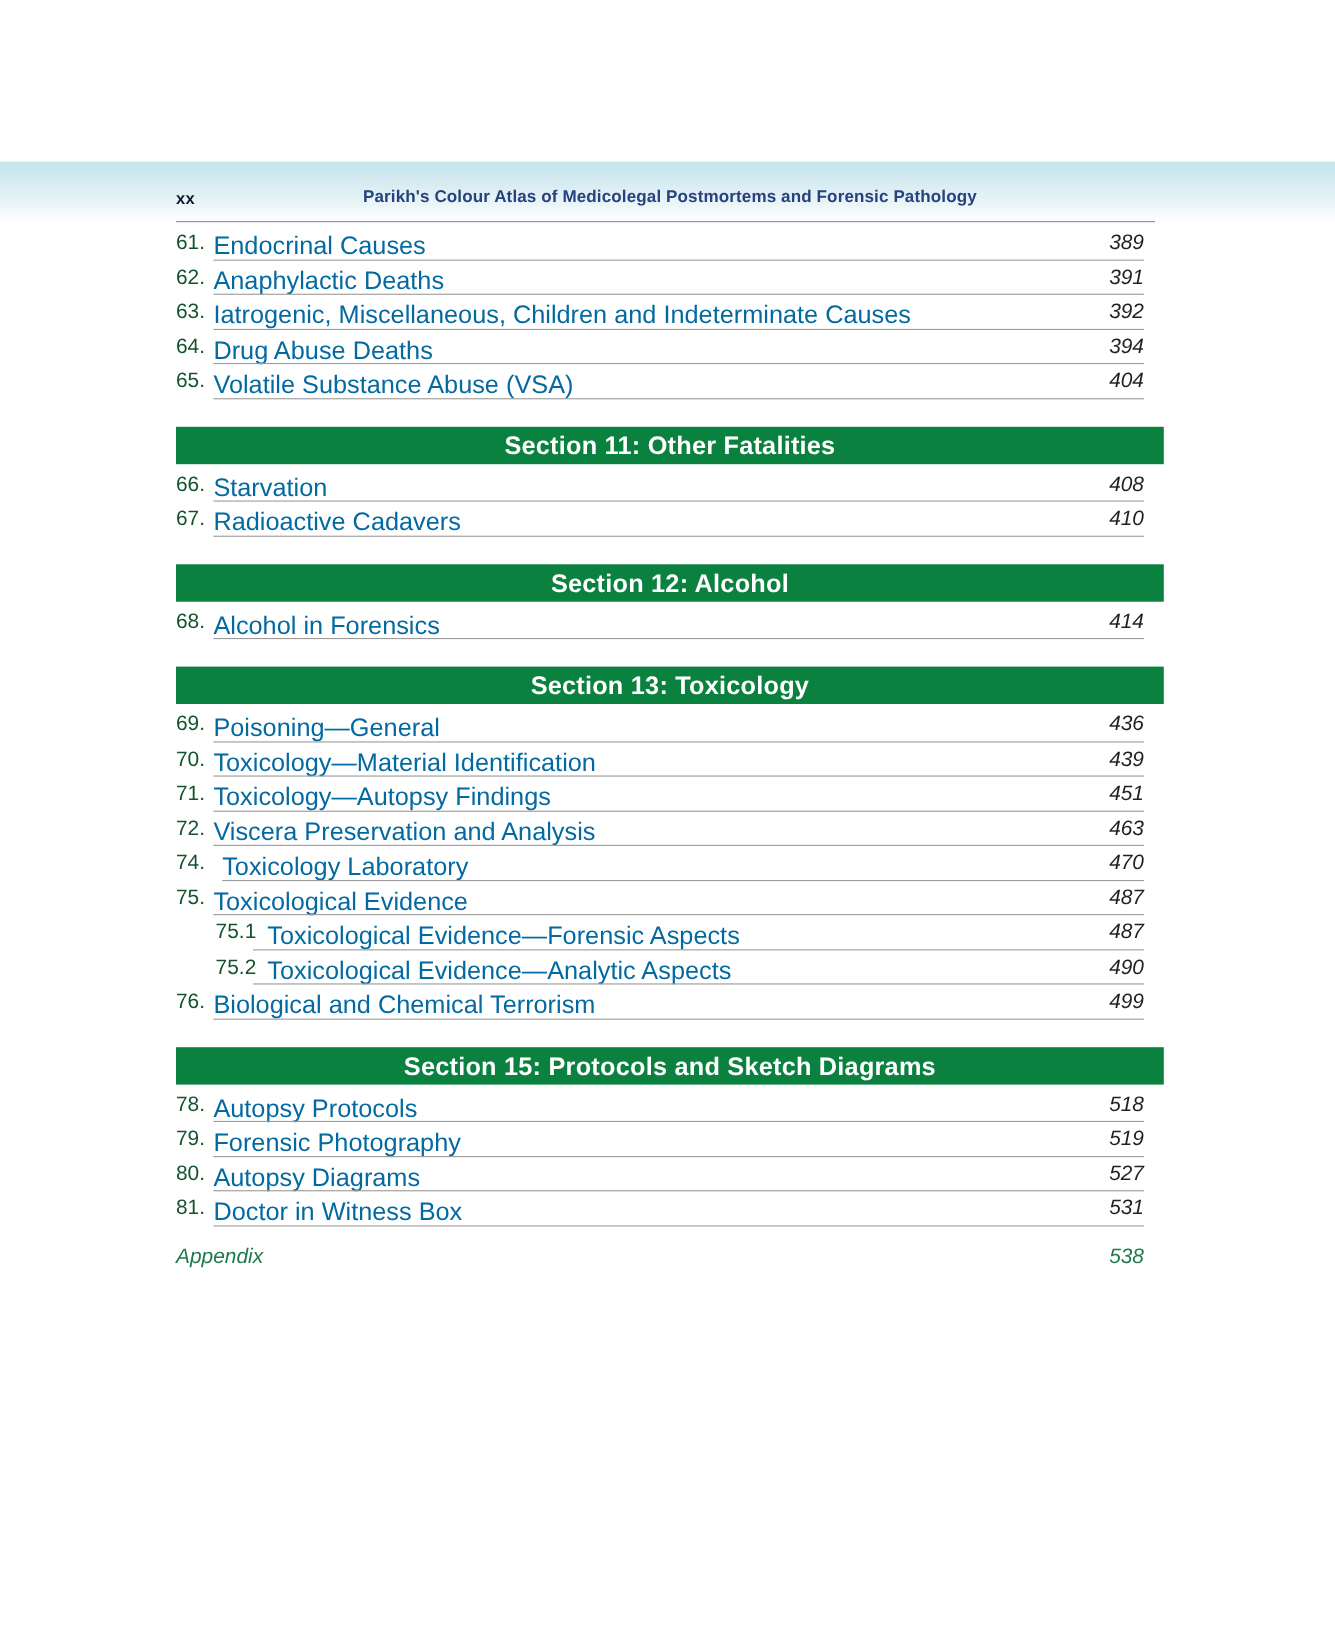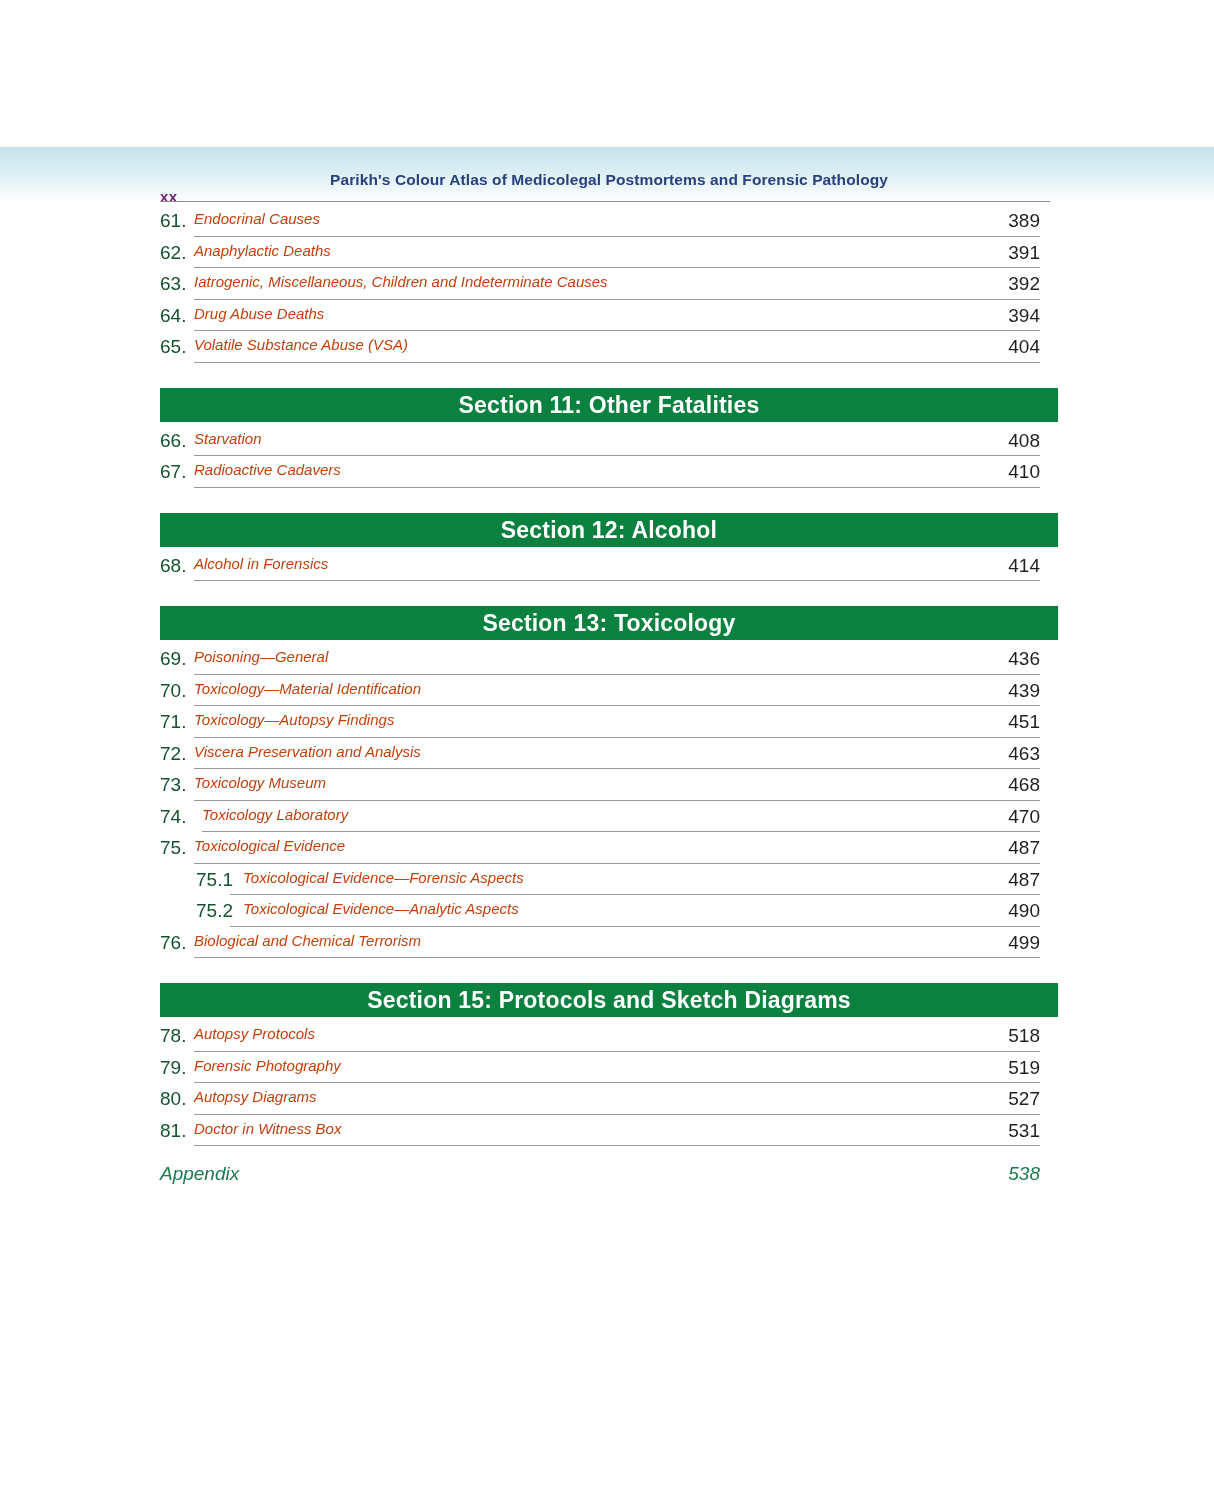--- a/index.html
+++ b/index.html
@@ -46,23 +46,22 @@
   .running-header {
     position: relative;
     height: 32px;
   }
   .folio {
     position: absolute;
     left: 0;
     top: 4px;
     font-size: 15px;
     font-weight: bold;
-    color: #701a75;
+    color: #0f172a;
     letter-spacing: 0.3px;
-    margin-top: 16px;
   }
   .header-title {
     position: absolute;
     left: 0;
     right: 0;
     top: 3px;
     text-align: center;
     font-size: 15.5px;
     font-weight: bold;
     color: #27427e;
@@ -116,35 +115,35 @@
     color: #14532d;
     font-weight: normal;
   }
   .entry.sub .entry-num {
     left: 36px;
   }
   .entry-label {
     position: absolute;
     left: 34px;
     top: 2px;
-    font-size: 15px;
-    color: #c2410c;
+    font-size: 23px;
+    color: #0369a1;
     white-space: nowrap;
-    font-style: italic;
   }
   .entry.sub .entry-label {
     left: 83px;
   }
   .entry-page {
     position: absolute;
     right: 0;
     top: 2px;
     font-size: 19px;
     color: #231f20;
     text-align: right;
+    font-style: italic;
   }
 
   
   .entry.wide .entry-label { left: 42px; }
   .entry.wide .rule { left: 42px; }
 
   
   .backmatter {
     margin-top: 14px;
     width: 880px;
@@ -267,26 +266,20 @@
             <span class="entry-label">Toxicology—Autopsy Findings</span>
             <span class="entry-page">451</span>
             <span class="rule"></span>
           </div>
           <div class="entry">
             <span class="entry-num">72.</span>
             <span class="entry-label">Viscera Preservation and Analysis</span>
             <span class="entry-page">463</span>
             <span class="rule"></span>
           </div>
-          <div class="entry">
-            <span class="entry-num">73.</span>
-            <span class="entry-label">Toxicology Museum</span>
-            <span class="entry-page">468</span>
-            <span class="rule"></span>
-          </div>
           <div class="entry wide">
             <span class="entry-num">74.</span>
             <span class="entry-label">Toxicology Laboratory</span>
             <span class="entry-page">470</span>
             <span class="rule"></span>
           </div>
           <div class="entry">
             <span class="entry-num">75.</span>
             <span class="entry-label">Toxicological Evidence</span>
             <span class="entry-page">487</span>

